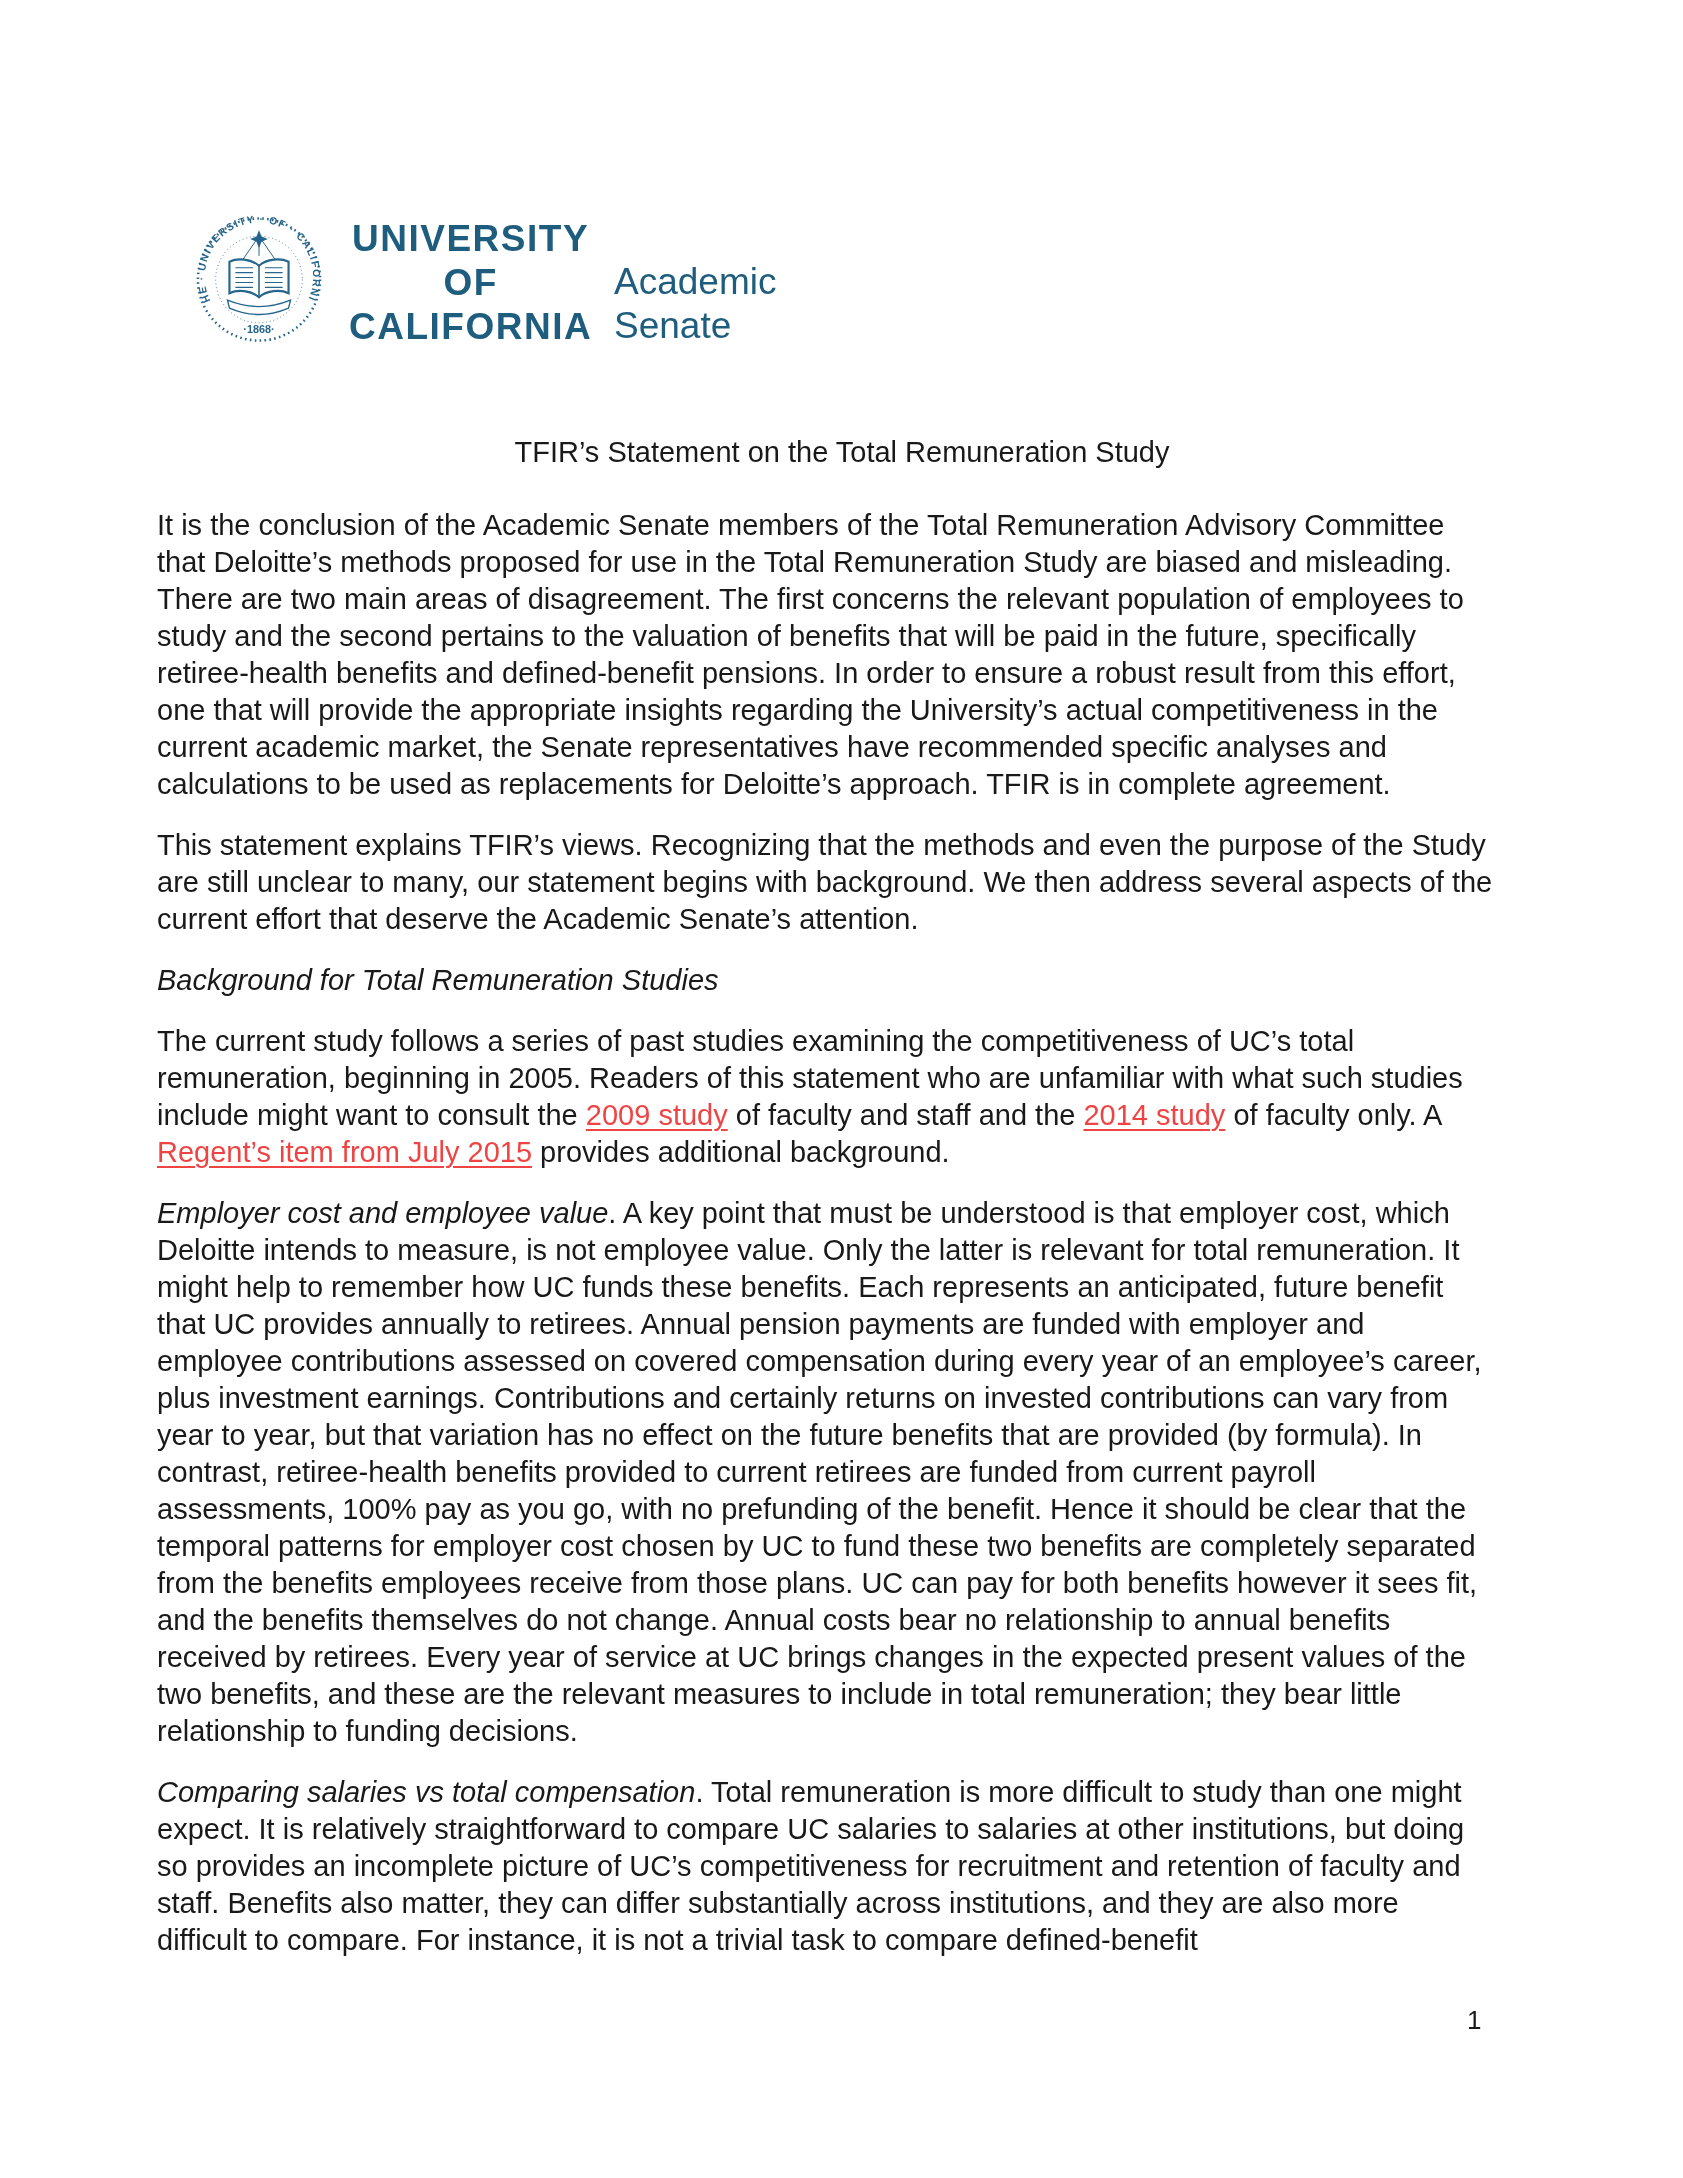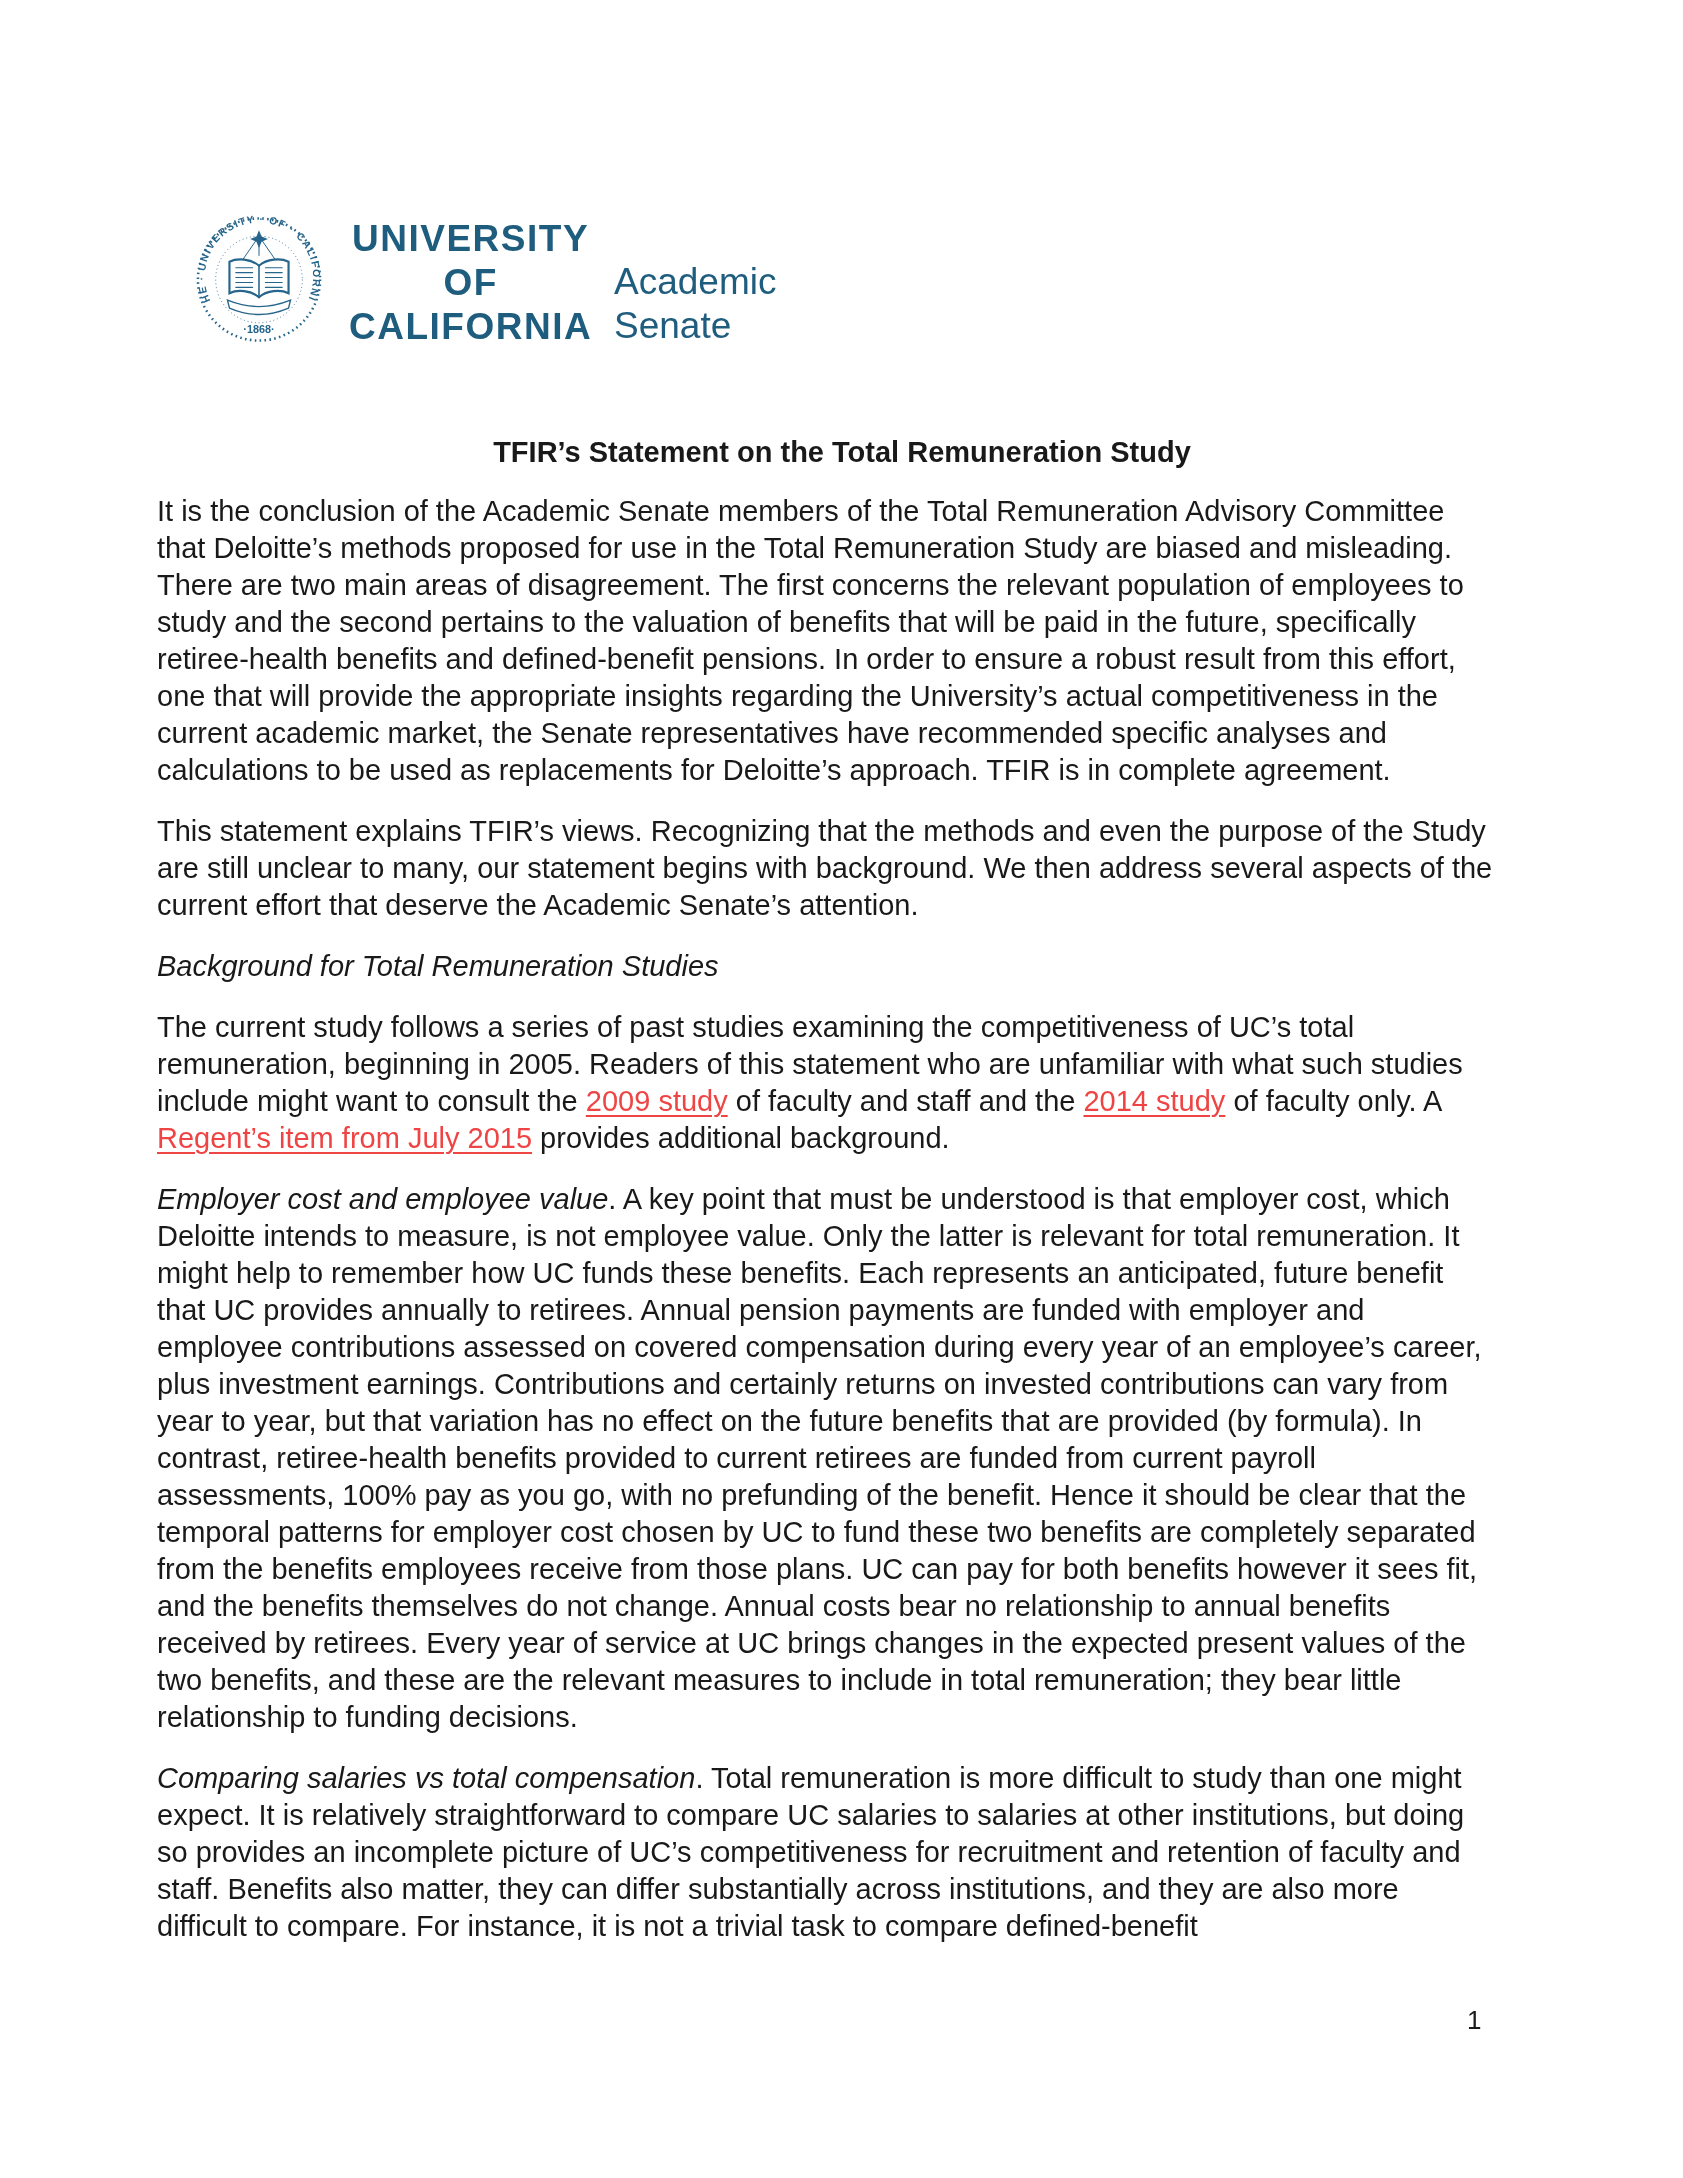--- a/index.html
+++ b/index.html
@@ -50,23 +50,23 @@
     left: 142px;
     top: 434px;
     width: 1400px;
     font-size: 29px;
     line-height: 37px;
     color: #191919;
   }
   .title {
     font-size: 29px;
     line-height: 37px;
-    font-weight: bold;
+    font-weight: normal;
     text-align: center;
-    margin: 0 0 22px 0;
+    margin: 0 0 36px 0;
     width: 1400px;
   }
   .content p {
     margin: 0 0 24px 15px;
     max-width: 1339px;
   }
   .italic-heading {
     font-style: italic;
   }
   .lead-italic {

